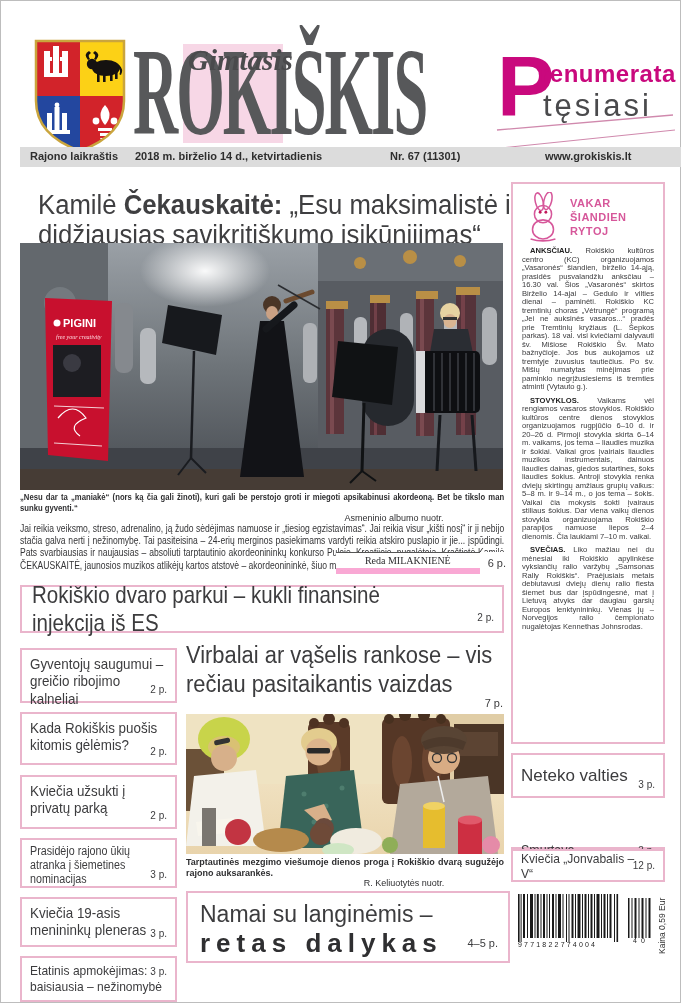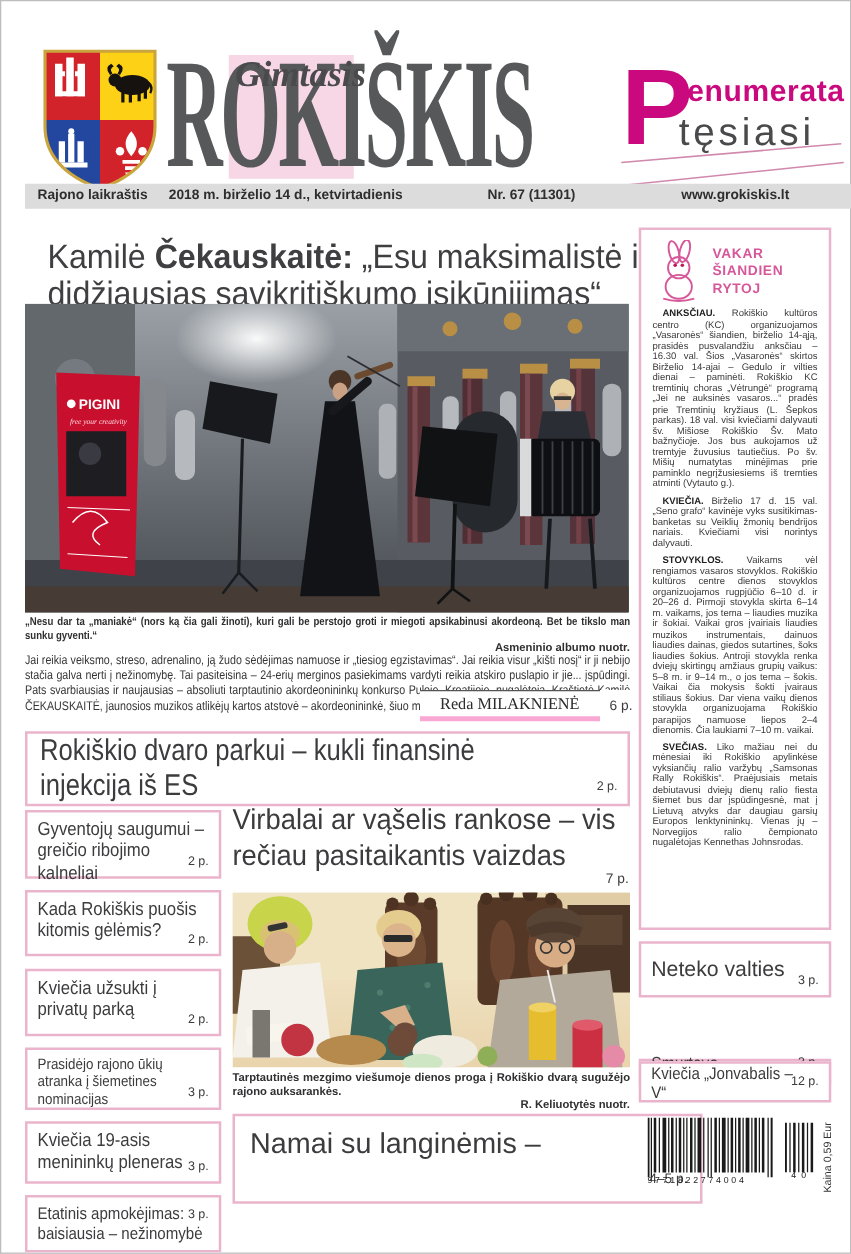--- a/index.html
+++ b/index.html
@@ -24,25 +24,25 @@
   .infobar span{position:absolute;top:3px;white-space:nowrap;}
   
   .h-lead{font-size:27px;line-height:1.12;color:#3f3f41;font-weight:normal;margin:16px;}
   .h-lead b{font-weight:bold;}
   .pinkborder{border:2px solid #eab5cc;background:#fff;box-sizing:border-box;}
   .teaser{padding:5px 8px;box-sizing:border-box;}
   .teaser .t{font-size:15px;line-height:1.16;color:#3c3c3e;}
   .pg{position:absolute;right:8px;bottom:6px;font-size:10px;color:#3c3c3e;}
   .pg-top{position:absolute;right:8px;top:8px;font-size:10px;color:#3c3c3e;}
   .caption{font-weight:bold;font-size:9px;color:#2f2f31;line-height:1.25;text-align:justify;}
-  .credit{font-weight:bold;font-size:9px;color:#2f2f31;text-align:right;}
+  .credit{font-weight:normal;font-size:9px;color:#2f2f31;text-align:center;}
   .intro{font-size:10px;line-height:1.22;text-align:justify;color:#353537;}
   .byline{background:#fff;display:flex;align-items:center;}
-  .byline .name{flex:1;border-top:1px solid #555;border-bottom:4px solid #f9a8d4;
-    font-family:"Liberation Serif",serif;font-size:13px;text-align:center;padding:2px 0;color:#2c2c2e;}
+  .byline .name{flex:1;border-top:1px solid #555;border-bottom:6px solid #f9a8d4;
+    font-family:"Liberation Serif",serif;font-size:10px;text-align:center;padding:2px 0;color:#2c2c2e;}
   .byline .bpg{font-size:11px;margin-left:8px;color:#3c3c3e;}
   
   .sb-head{display:flex;align-items:center;gap:6px;margin-bottom:5px;}
   .sb-title div{font-size:11px;font-weight:bold;color:#d6579a;line-height:1.3;letter-spacing:.5px;}
   .sb-sec{font-size:7.6px;line-height:1.12;text-align:justify;color:#3a3a3c;margin:0 0 5px 0;text-indent:8px;}
   .sb-sec b{font-weight:bold;color:#222;}
   .rt{display:flex;align-items:center;padding:6px 8px;box-sizing:border-box;}
   .rt .t{color:#3c3c3e;}
   
   .bc-digits{font-size:7px;letter-spacing:2.2px;color:#222;margin-top:-1px;white-space:nowrap;}
@@ -241,21 +241,21 @@
   <div class="abs credit" style="left:284px;top:513px;width:220px;">Asmeninio albumo nuotr.</div>
 
   <div class="abs intro" style="left:20px;top:523px;width:484px;height:50px;">
     <span class="cx">Jai reikia veiksmo, streso, adrenalino, ją žudo sėdėjimas namuose ir „tiesiog egzistavimas“. Jai reikia visur „kišti nosį“ ir ji nebijo stačia galva nerti į nežinomybę. Tai pasiteisina – 24-erių merginos pasiekimams vardyti reikia atskiro puslapio ir jie... įspūdingi. Pats svarbiausias ir naujausias – absoliuti tarptautinio akordeonininkų konkurso Puloje, Kroatijoje, nugalėtoja. Kraštietė Kamilė ČEKAUSKAITĖ, jaunosios muzikos atlikėjų kartos atstovė – akordeonininkė, šiuo metu gyvena Slovakijoje, Bratislavoje...</span>
   </div>
   <div class="abs byline" style="left:336px;top:552px;width:170px;">
     <span class="name">Reda MILAKNIENĖ</span>
     <span class="bpg">6 p.</span>
   </div>
 
-  <div class="abs pinkborder" style="left:20px;top:585px;width:484px;height:60px;display:flex;align-items:center;padding:0 10px;">
+  <div class="abs pinkborder" style="left:20px;top:585px;width:484px;height:48px;display:flex;align-items:center;padding:0 10px;">
     <span class="cx" style="font-size:24px;color:#3c3c3e;">Rokiškio dvaro parkui – kukli finansinė injekcija iš ES</span>
     <span class="pg" style="bottom:8px;">2 p.</span>
   </div>
 
   <div class="abs pinkborder teaser" style="left:20px;top:648px;width:157px;height:55px;">
     <span class="t cx9">Gyventojų saugumui – greičio ribojimo kalneliai</span>
     <span class="pg">2 p.</span>
   </div>
   <div class="abs pinkborder teaser" style="left:20px;top:712px;width:157px;height:53px;">
     <span class="t cx9">Kada Rokiškis puošis kitomis gėlėmis?</span>
@@ -353,22 +353,23 @@
         <rect x="272" y="106" width="24" height="34" fill="#cd2f42"></rect>
           <ellipse cx="284" cy="106" rx="12" ry="4.5" fill="#e05a6b"></ellipse>
         <circle cx="305" cy="131" r="9" fill="#e58ba8"></circle>
       </g>
     </svg>
   </div>
 
   <div class="abs caption" style="left:186px;top:857px;width:318px;">Tarptautinės mezgimo viešumoje dienos proga į Rokiškio dvarą sugužėjo rajono auksarankės.</div>
   <div class="abs credit" style="left:304px;top:878px;width:200px;">R. Keliuotytės nuotr.</div>
 
-  <div class="abs pinkborder" style="left:186px;top:891px;width:376px;height:72px;padding:8px 12px;">
+  <div class="abs pinkborder" style="left:186px;top:891px;width:324px;height:72px;padding:8px 12px;">
     <div style="font-size:23px;color:#3c3c3e;">Namai su langinėmis –</div>
+    <div style="font-size:26px;font-weight:bold;letter-spacing:6px;color:#2f2f31;">retas dalykas</div>
     <span class="pg" style="right:10px;bottom:12px;font-size:11px;">4–5 p.</span>
   </div>
 
   <div class="abs pinkborder" style="left:511px;top:182px;width:154px;height:562px;padding:8px 9px;overflow:hidden;">
     <div class="sb-head">
       <svg width="42" height="50" viewBox="0 0 44 52">
         <g fill="none" stroke="#d6579a" stroke-width="1.6">
           <ellipse cx="18" cy="10" rx="4" ry="9.5" transform="rotate(-14 18 10)"></ellipse>
           <ellipse cx="27" cy="9" rx="4" ry="9.5" transform="rotate(14 27 9)"></ellipse>
           <circle cx="22" cy="23" r="9"></circle>
@@ -378,21 +379,20 @@
         <circle cx="19" cy="21" r="1.5" fill="#c2185b"></circle>
           <circle cx="25" cy="21" r="1.5" fill="#c2185b"></circle>
       </svg>
       <div class="sb-title">
         <div>VAKAR</div>
         <div>ŠIANDIEN</div>
         <div>RYTOJ</div>
       </div>
     </div>
     <p class="sb-sec"><b>ANKSČIAU.</b><span> Rokiškio kultūros centro (KC) organizuojamos „Vasaronės“ šiandien, birželio 14-ąją, prasidės pusvalandžiu anksčiau – 16.30 val. Šios „Vasaronės“ skirtos Birželio 14-ajai – Gedulo ir vilties dienai – paminėti. Rokiškio KC tremtinių choras „Vėtrungė“ programą „Jei ne auksinės vasaros...“ pradės prie Tremtinių kryžiaus (L. Šepkos parkas). 18 val. visi kviečiami dalyvauti šv. Mišiose Rokiškio Šv. Mato bažnyčioje. Jos bus aukojamos už tremtyje žuvusius tautiečius. Po šv. Mišių numatytas minėjimas prie paminklo negrįžusiesiems iš tremties atminti (Vytauto g.).</span></p>
-    <p class="sb-sec"><b>KVIEČIA.</b><span> Birželio 17 d. 15 val. „Seno grafo“ kavinėje vyks susitikimas-banketas su Veiklių žmonių bendrijos nariais. Kviečiami visi norintys dalyvauti.</span></p>
     <p class="sb-sec"><b>STOVYKLOS.</b><span> Vaikams vėl rengiamos vasaros stovyklos. Rokiškio kultūros centre dienos stovyklos organizuojamos rugpjūčio 6–10 d. ir 20–26 d. Pirmoji stovykla skirta 6–14 m. vaikams, jos tema – liaudies muzika ir šokiai. Vaikai gros įvairiais liaudies muzikos instrumentais, dainuos liaudies dainas, giedos sutartines, šoks liaudies šokius. Antroji stovykla renka dviejų skirtingų amžiaus grupių vaikus: 5–8 m. ir 9–14 m., o jos tema – šokis. Vaikai čia mokysis šokti įvairaus stiliaus šokius. Dar viena vaikų dienos stovykla organizuojama Rokiškio parapijos namuose liepos 2–4 dienomis. Čia laukiami 7–10 m. vaikai.</span></p>
     <p class="sb-sec"><b>SVEČIAS.</b><span> Liko mažiau nei du mėnesiai iki Rokiškio apylinkėse vyksiančių ralio varžybų „Samsonas Rally Rokiškis“. Praėjusiais metais debiutavusi dviejų dienų ralio fiesta šiemet bus dar įspūdingesnė, mat į Lietuvą atvyks dar daugiau garsių Europos lenktynininkų. Vienas jų – Norvegijos ralio čempionato nugalėtojas Kennethas Johnsrodas.</span></p>
   </div>
 
   <div class="abs pinkborder rt" style="left:511px;top:753px;width:154px;height:45px;">
     <span class="t" style="font-size:17px;">Neteko valties</span>
     <span class="pg">3 p.</span>
   </div>
   <div class="abs pinkborder rt" style="left:511px;top:847px;width:154px;height:21px;">
     <span class="t cx9" style="font-size:14px;">Smurtavo sugyventinis</span>

